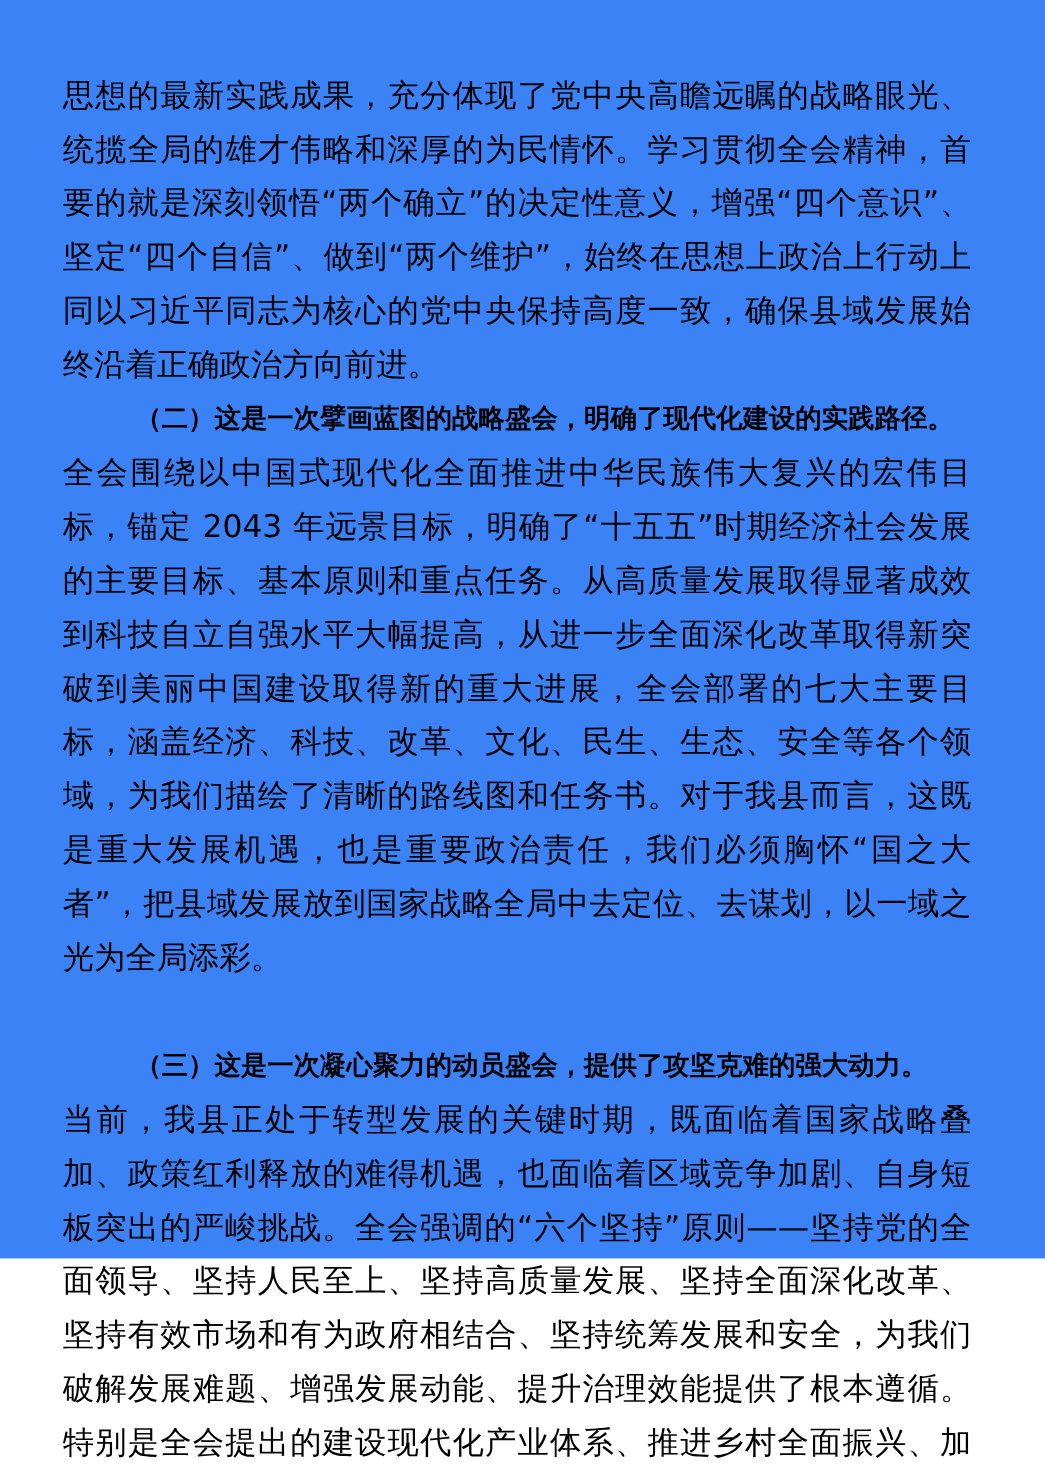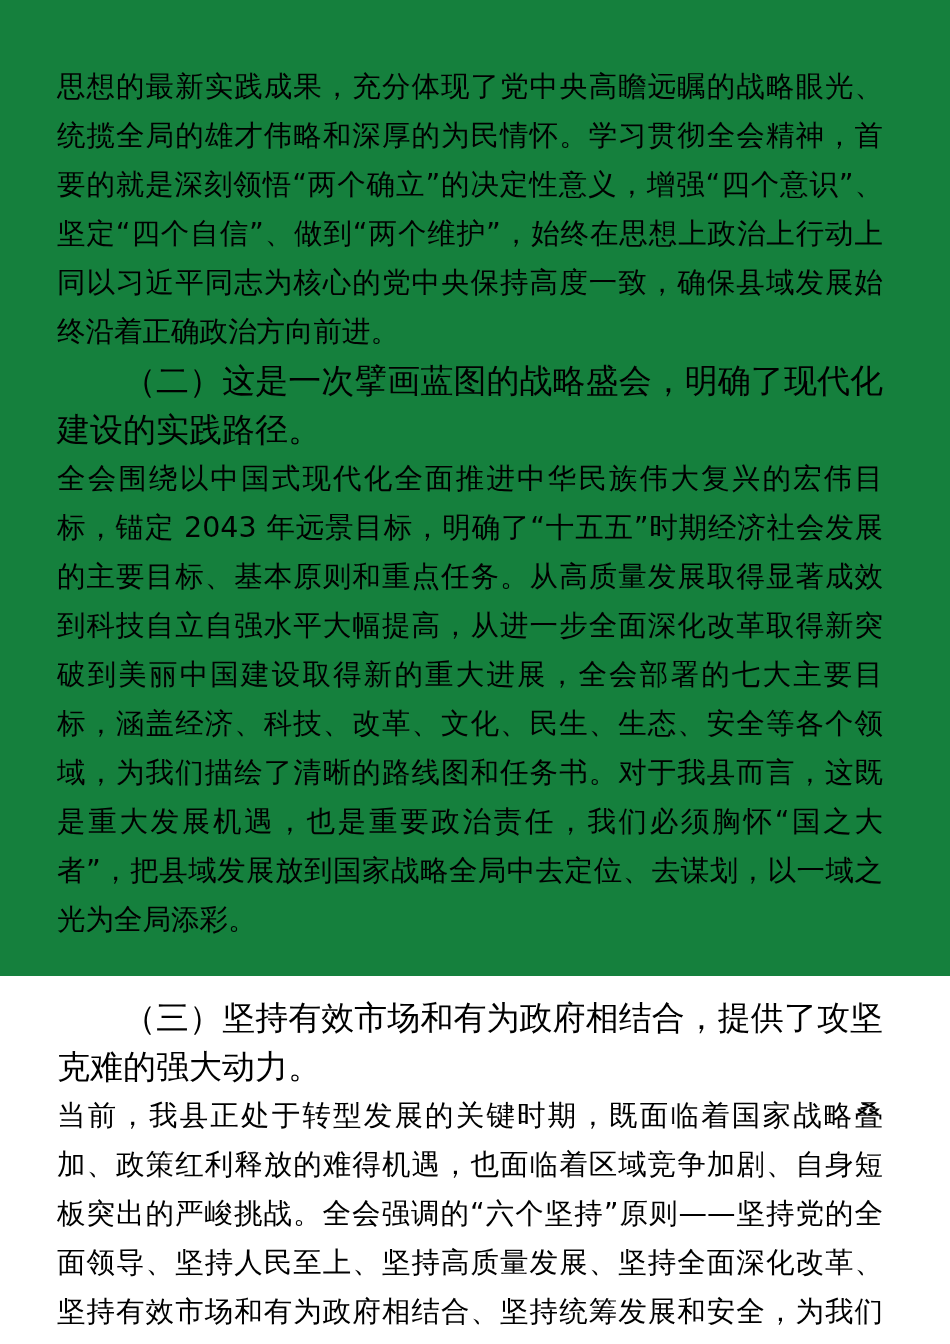--- a/index.html
+++ b/index.html
@@ -10,22 +10,22 @@
   }
   body {
     width: 950px;
     height: 1344px;
     overflow: hidden;
     font-family: "DejaVu Sans", "Liberation Sans", sans-serif;
   }
   .page {
     position: relative;
     width: 950px;
-    height: 976px;
-    background: #15803d;
+    height: 1144px;
+    background: #3b82f6;
     box-sizing: border-box;
     padding: 62px 68px 4px 57px;
   }
   .doc-body {
     width: 826px;
   }
   .para {
     font-size: 28.5px;
     line-height: 49px;
     color: #000000;
@@ -33,24 +33,24 @@
     text-justify: inter-ideograph;
     letter-spacing: 0px;
     margin: 0;
     font-weight: 400;
     word-break: break-all;
   }
   .para.cont {
     text-indent: 0;
   }
   .heading {
-    font-size: 33px;
+    font-size: 24px;
     line-height: 49px;
     color: #000000;
-    font-weight: normal;
+    font-weight: bold;
     text-indent: 66px;
     margin: 0;
     text-align: justify;
     text-justify: inter-ideograph;
     word-break: break-all;
   }
   .spacer-line {
     height: 49px;
   }
 </style>
@@ -61,18 +61,18 @@
   <div class="doc-body">
 
     <p class="para cont">思想的最新实践成果，充分体现了党中央高瞻远瞩的战略眼光、统揽全局的雄才伟略和深厚的为民情怀。学习贯彻全会精神，首要的就是深刻领悟“两个确立”的决定性意义，增强“四个意识”、坚定“四个自信”、做到“两个维护”，始终在思想上政治上行动上同以习近平同志为核心的党中央保持高度一致，确保县域发展始终沿着正确政治方向前进。</p>
 
     <p class="heading">（二）这是一次擘画蓝图的战略盛会，明确了现代化建设的实践路径。</p>
 
     <p class="para cont">全会围绕以中国式现代化全面推进中华民族伟大复兴的宏伟目标，锚定 2043 年远景目标，明确了“十五五”时期经济社会发展的主要目标、基本原则和重点任务。从高质量发展取得显著成效到科技自立自强水平大幅提高，从进一步全面深化改革取得新突破到美丽中国建设取得新的重大进展，全会部署的七大主要目标，涵盖经济、科技、改革、文化、民生、生态、安全等各个领域，为我们描绘了清晰的路线图和任务书。对于我县而言，这既是重大发展机遇，也是重要政治责任，我们必须胸怀“国之大者”，把县域发展放到国家战略全局中去定位、去谋划，以一域之光为全局添彩。</p>
 
     <div class="spacer-line"></div>
 
-    <p class="heading">（三）坚持有效市场和有为政府相结合，提供了攻坚克难的强大动力。</p>
+    <p class="heading">（三）这是一次凝心聚力的动员盛会，提供了攻坚克难的强大动力。</p>
 
     <p class="para cont">当前，我县正处于转型发展的关键时期，既面临着国家战略叠加、政策红利释放的难得机遇，也面临着区域竞争加剧、自身短板突出的严峻挑战。全会强调的“六个坚持”原则——坚持党的全面领导、坚持人民至上、坚持高质量发展、坚持全面深化改革、坚持有效市场和有为政府相结合、坚持统筹发展和安全，为我们破解发展难题、增强发展动能、提升治理效能提供了根本遵循。特别是全会提出的建设现代化产业体系、推进乡村全面振兴、加强基层治理、增进民生福祉等部署，与我县发展实际高度契合，为我们指明了工作着力点，必将凝聚起全县上下团结奋斗的强大合力。</p>
 
   </div>
 </div>
 
 </body></html>

